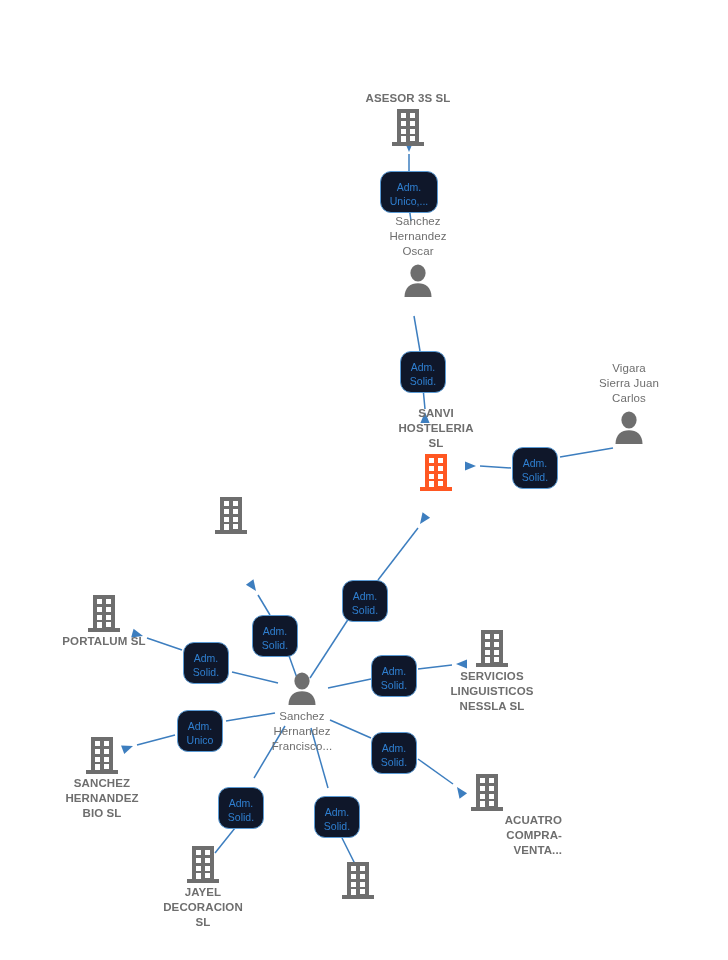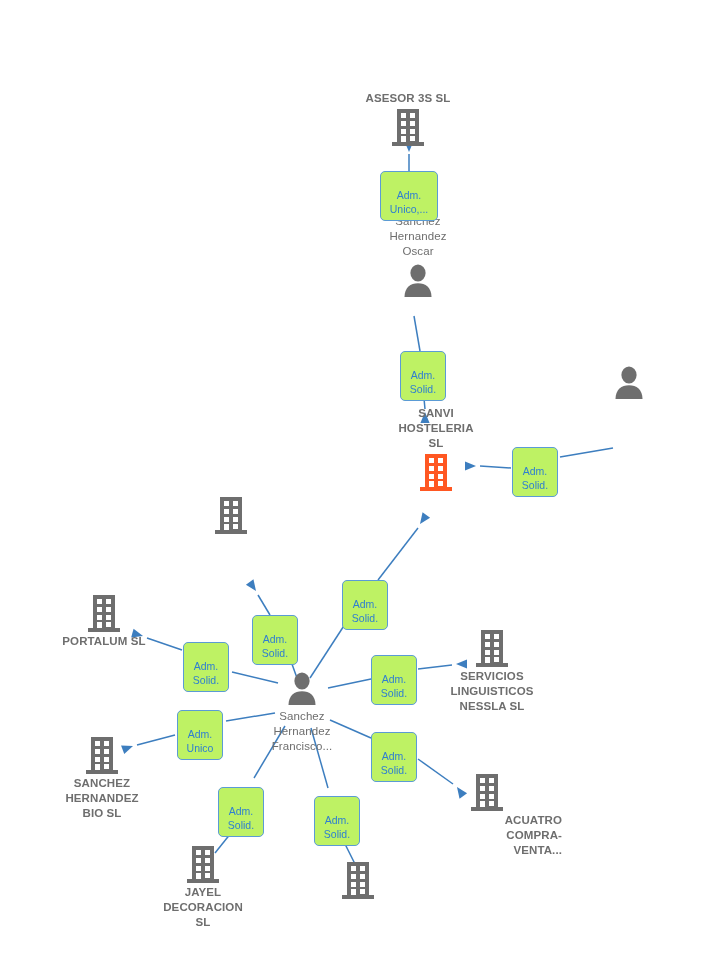--- a/index.html
+++ b/index.html
@@ -61,28 +61,28 @@
     width: 34px;
     height: 38px;
   }
   .node.label-above .node-icon { margin-top: 2px; }
   .node.label-below .node-label { margin-top: 2px; }
 
   
   .edge-label {
     position: absolute;
     box-sizing: border-box;
-    background: #bef264;
+    background: #0f172a;
     border: 1.4px solid #5b9bd5;
-    border-radius: 5px;
+    border-radius: 11px;
     color: #2f7fd0;
     font-size: 10.5px;
     line-height: 14px;
     text-align: center;
-    padding: 16px 5px 4px 5px;
+    padding: 8px 5px 4px 5px;
     width: 50px;
     margin-left: -25px;
     margin-top: -18px;
     cursor: pointer;
     white-space: pre-line;
   }
 
   
   #watermark {
     position: absolute;
@@ -177,21 +177,23 @@
             <rect x="1" y="34" width="32" height="4" fill="#ff5722"></rect>
             <rect x="10" y="5" width="5" height="5" fill="#fff"></rect>
             <rect x="19" y="5" width="5" height="5" fill="#fff"></rect>
             <rect x="10" y="13" width="5" height="5" fill="#fff"></rect>
             <rect x="19" y="13" width="5" height="5" fill="#fff"></rect>
             <rect x="10" y="21" width="5" height="5" fill="#fff"></rect>
             <rect x="19" y="21" width="5" height="5" fill="#fff"></rect>
             <rect x="10" y="28" width="5" height="6" fill="#fff"></rect>
             <rect x="19" y="28" width="5" height="5" fill="#fff"></rect>
           </svg></span></div>
-      <div class="node person label-above" style="left: 629px; top: 332.5px;"><span><svg class="node-icon" viewBox="0 0 34 38" xmlns="http://www.w3.org/2000/svg">
+      <div class="node person label-above" style="left: 629px; top: 332.5px;"><div class="node-label">Vigara
+Sierra Juan
+Carlos</div><span><svg class="node-icon" viewBox="0 0 34 38" xmlns="http://www.w3.org/2000/svg">
             <ellipse cx="17" cy="12" rx="7.6" ry="8.6" fill="#6e6e6e"></ellipse>
             <path d="M3.5 36 C3.5 26.5 9.5 22.2 17 22.2 C24.5 22.2 30.5 26.5 30.5 36 Z" fill="#6e6e6e"></path>
           </svg></span></div>
       <div class="node company label-below" style="left: 231px; top: 468px;"><span><svg class="node-icon" viewBox="0 0 34 38" xmlns="http://www.w3.org/2000/svg">
             <rect x="6" y="1" width="22" height="33" fill="#6e6e6e"></rect>
             <rect x="1" y="34" width="32" height="4" fill="#6e6e6e"></rect>
             <rect x="10" y="5" width="5" height="5" fill="#fff"></rect>
             <rect x="19" y="5" width="5" height="5" fill="#fff"></rect>
             <rect x="10" y="13" width="5" height="5" fill="#fff"></rect>
             <rect x="19" y="13" width="5" height="5" fill="#fff"></rect>

